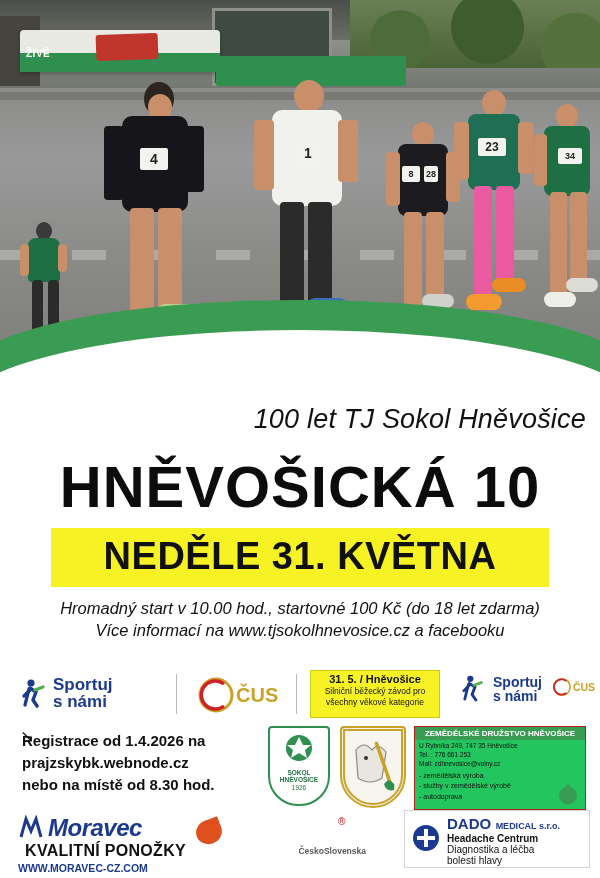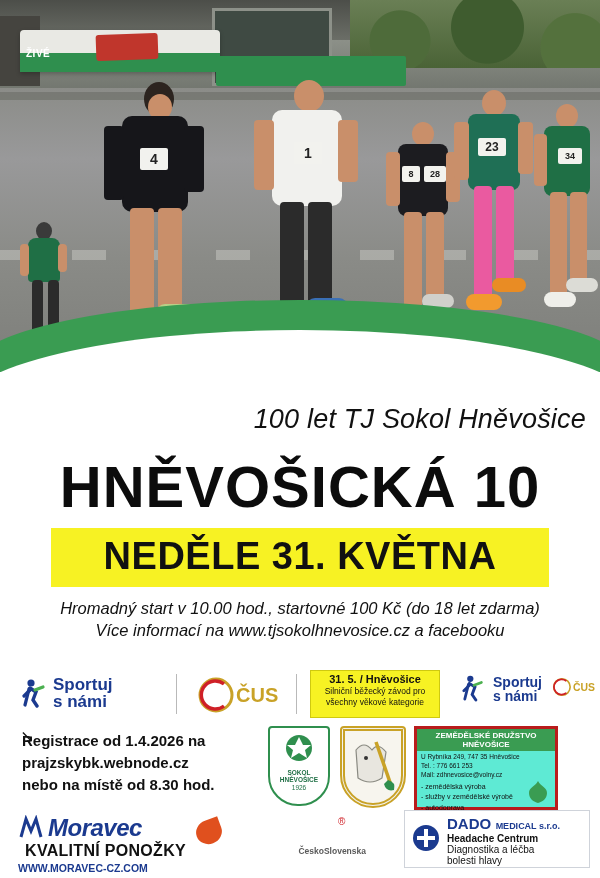--- a/index.html
+++ b/index.html
@@ -155,22 +155,22 @@
     border:2px solid #2f8f4e; border-radius: 4px 4px 30px 30px; background:#fff;
     text-align:center; overflow:hidden;
   }
   .crest {
     position:absolute; left:340px; top:726px; width:66px; height:82px;
     background:#f3f3ef; border:2px solid #c9a227;
     border-radius: 4px 4px 33px 33px;
   }
 
   .zemed {
-    position:absolute; left:414px; top:726px; width:144px; height:84px;
-    background:#5eead4; border:3px solid #b91c1c;
+    position:absolute; left:414px; top:726px; width:172px; height:84px;
+    background:#22c55e; border:1px solid #b91c1c;
   }
   .zemed .z-title {
     background:#3a9c52; color:#fff; font-size:8px; font-weight:bold;
     text-align:center; padding:2px 0;
   }
   .zemed .z-body { font-size:6.5px; color:#111; padding:2px 4px; line-height:1.35; }
   .zemed .z-list { font-size:7px; color:#111; padding:1px 4px; line-height:1.45; }
 
   
   .moravec {
@@ -263,21 +263,21 @@
     <div class="leg" style="left:30px; top:122px; width:24px; height:118px; background:#2b2b2b;"></div>
     <div class="leg" style="left:58px; top:122px; width:24px; height:104px; background:#2b2b2b;"></div>
     <div class="shoe" style="left:22px; top:236px; width:44px; height:20px; background:#2b2b33; border-radius:10px;"></div>
     <div class="shoe" style="left:56px; top:218px; width:42px; height:18px; background:#3a6fb5; border-radius:9px;"></div>
   </div>
 
   <div class="runner" style="left:382px; width:84px; height:250px;">
     <div class="head" style="left:30px; top:0; width:22px; height:24px;"></div>
     <div class="torso" style="left:16px; top:22px; width:50px; height:72px; background:#1c1c20; border-radius:8px;"></div>
     <div class="bib" style="left:20px; top:44px; width:18px; height:16px; line-height:16px;">8</div>
-    <div class="bib" style="left:42px; top:44px; width:22px; height:16px; line-height:16px;">28</div>
+    <div class="bib" style="left:42px; top:44px; width:14px; height:16px; line-height:16px;">28</div>
     <div class="arm" style="left:4px; top:30px; width:14px; height:54px;"></div>
     <div class="arm" style="left:64px; top:30px; width:14px; height:50px;"></div>
     <div class="leg" style="left:22px; top:90px; width:18px; height:100px;"></div>
     <div class="leg" style="left:44px; top:90px; width:18px; height:86px;"></div>
     <div class="shoe" style="left:14px; top:186px; width:34px; height:16px; background:#e3e3df; border-radius:8px;"></div>
     <div class="shoe" style="left:40px; top:172px; width:32px; height:14px; background:#d0d0cb; border-radius:7px;"></div>
   </div>
 
   <div class="runner" style="left:448px; width:92px; height:282px;">
     <div class="head" style="left:34px; top:0; width:24px; height:26px;"></div>

